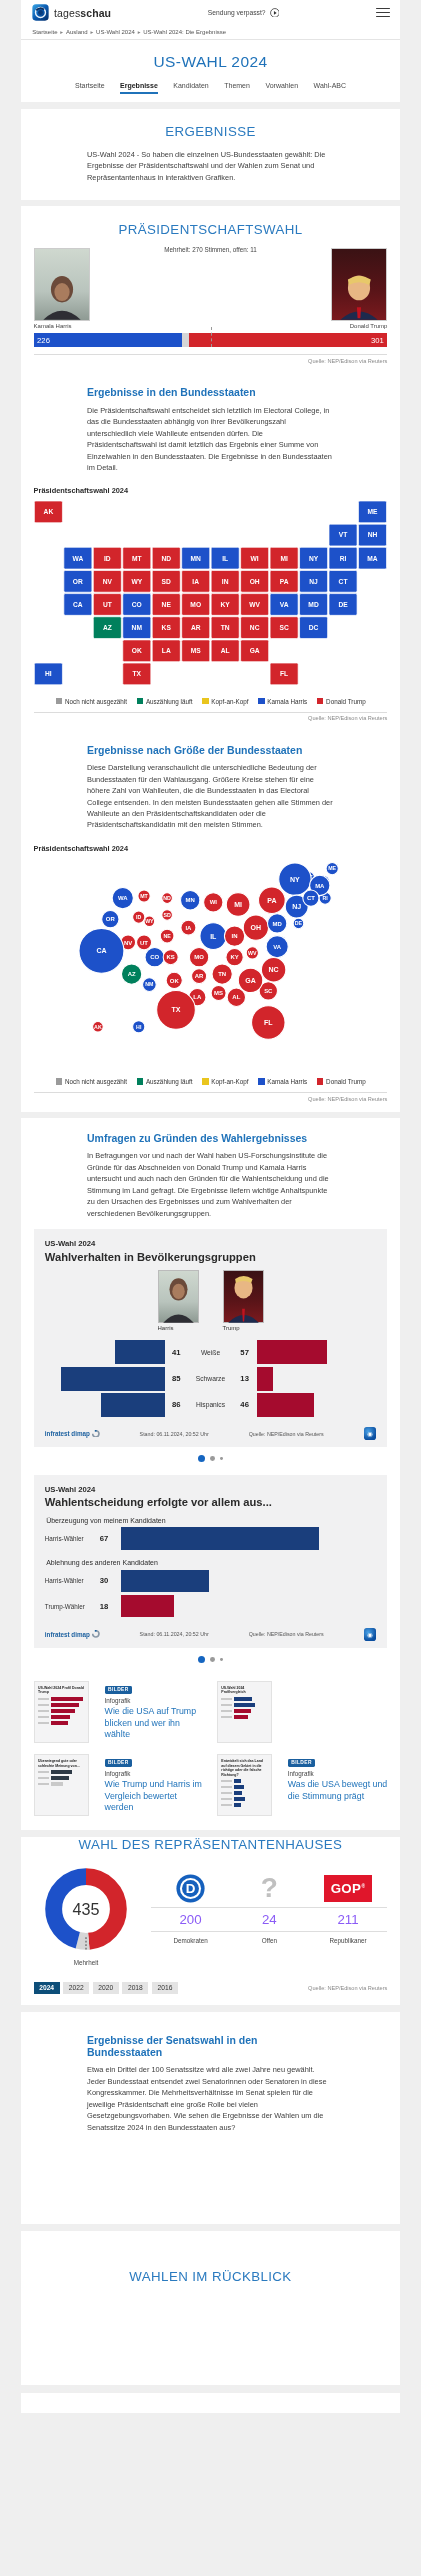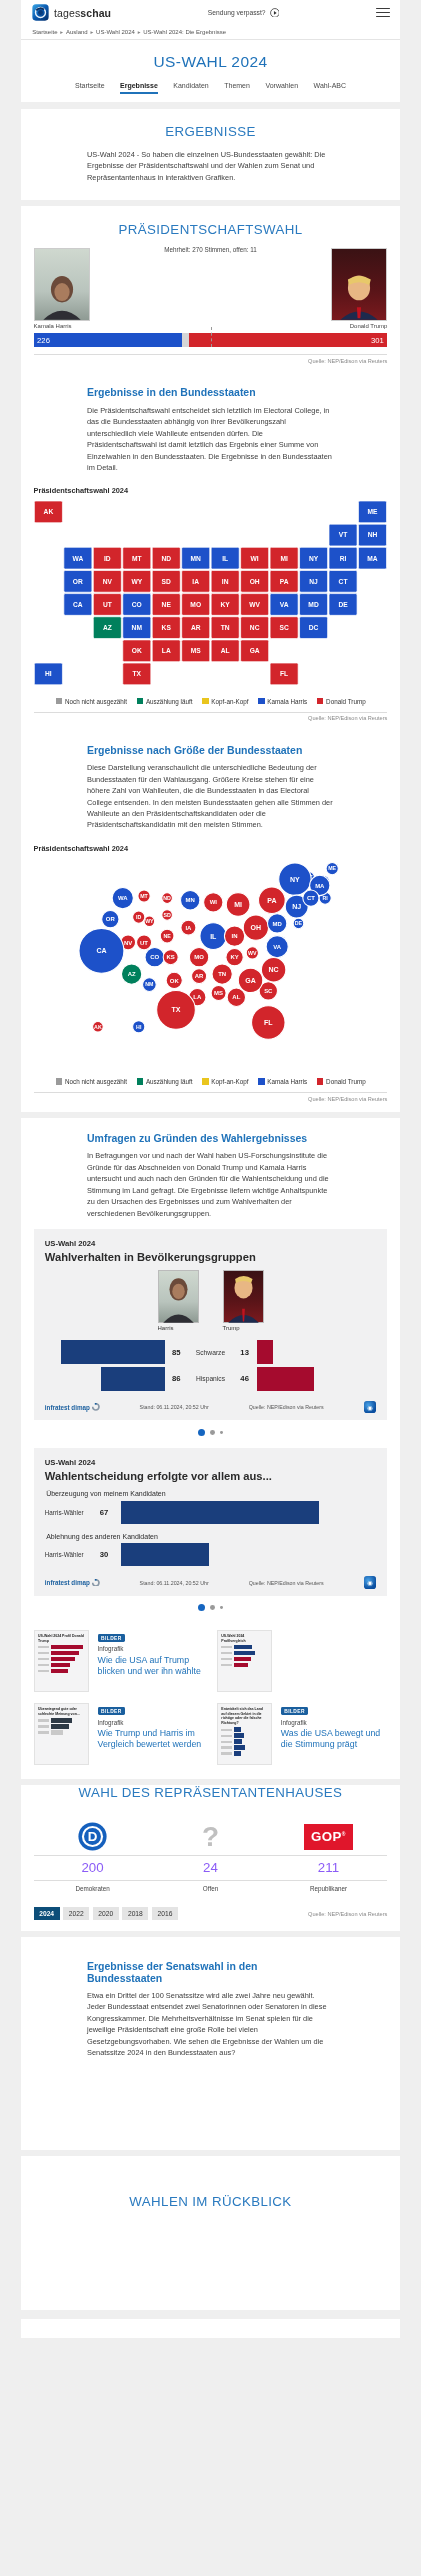--- a/index.html
+++ b/index.html
@@ -84,21 +84,21 @@
 
   
   .dec-group-label { font-size:7px; color:#2b2b2b; margin:8.4px 0 2.8px 1.4px; }
   .dec-row { display:flex; align-items:center; height:24px; margin-bottom:1.4px; }
   .dec-label { width:55px; font-size:6.3px; color:#333; }
   .dec-val { width:21px; font-size:7.7px; font-weight:bold; color:#222; }
   .dec-bar { height:22.5px; }
 
   
   .teasers { display:grid; grid-template-columns:1fr 1fr; gap:11.2px 12.6px; padding:15.5px 12.6px 14px 12.6px; }
-  .teaser { display:flex; gap:9px; }
+  .teaser { display:flex; gap:16px; }
   .thumb { width:55px; height:62px; background:#f4f4f5; border:0.7px solid #e2e2e2; flex:0 0 auto; padding:3.5px 3.5px; font-size:3.2px; color:#555; }
   .thumb .t-title { font-size:3.5px; font-weight:bold; color:#222; margin-bottom:2.1px; line-height:1.3; }
   .mini-row { display:flex; align-items:center; gap:1.4px; margin-top:1.8px; }
   .mini-lab { width:11.2px; height:2.1px; background:#c9c9c9; }
   .mini-bar { height:4.2px; }
   .t-body { flex:1; }
   .badge { display:inline-block; background:#1a5f9e; color:#fff; font-size:4.9px; font-weight:bold; letter-spacing:0.4px; padding:1.4px 3.5px; border-radius:1.4px; }
   .t-kicker { font-size:6.3px; color:#444; margin:3.5px 0 2.1px 0; }
   .t-title-link { font-size:8.8px; color:#1f72b9; line-height:1.3; cursor:pointer; }
 
@@ -721,20 +721,31 @@
                 <path d="M16 11 Q28 3 41 11 L39 17 Q28 11 17 17 Z" fill="#e8c86a"></path>
                 <path d="M6 74 Q28 52 50 74 Z" fill="#1d2a4d"></path>
                 <path d="M26 54 L30 54 L29 72 L27 72 Z" fill="#c1121f"></path>
               </svg></div>
           <div class="nm">Trump</div>
         </div>
       </div>
       <div id="demoRows" style="margin-top:8.4px;">
           <div class="demo-row">
             <div class="demo-left">
+              <div class="demo-bar-b" style="width: 50px;"></div>
+            </div>
+            <div class="demo-val">41</div>
+            <div class="demo-cat">Weiße</div>
+            <div class="demo-val">57</div>
+            <div class="demo-right">
+              <div class="demo-bar-r" style="width: 70px;"></div>
+            </div>
+          </div>
+          <div class="demo-row">
+            <div class="demo-left">
               <div class="demo-bar-b" style="width: 104px;"></div>
             </div>
             <div class="demo-val">85</div>
             <div class="demo-cat">Schwarze</div>
             <div class="demo-val">13</div>
             <div class="demo-right">
               <div class="demo-bar-r" style="width: 16px;"></div>
             </div>
           </div>
           <div class="demo-row">
@@ -774,20 +785,25 @@
             <div class="dec-label">Harris-Wähler</div>
             <div class="dec-val">67</div>
             <div class="dec-bar" style="width: 198px; background: rgb(26, 62, 124);"></div>
           </div>
           <div class="dec-group-label">Ablehnung des anderen Kandidaten</div>
           <div class="dec-row">
             <div class="dec-label">Harris-Wähler</div>
             <div class="dec-val">30</div>
             <div class="dec-bar" style="width: 88px; background: rgb(26, 62, 124);"></div>
           </div>
+          <div class="dec-row">
+            <div class="dec-label">Trump-Wähler</div>
+            <div class="dec-val">18</div>
+            <div class="dec-bar" style="width: 53px; background: rgb(165, 11, 46);"></div>
+          </div>
         </div>
       <div class="cc-footer">
         <span class="agency">infratest dimap <svg width="7.7" height="7.7" viewBox="0 0 11 11">
               <path d="M5.5 1 A4.5 4.5 0 1 1 1 5.5" fill="none" stroke="#8a99a8" stroke-width="2.4"></path>
               <rect x="4" y="0" width="2.4" height="2.4" fill="#1a5f9e"></rect>
             </svg></span>
         <span>Stand: 06.11.2024, 20:52 Uhr</span>
         <span>Quelle: NEP/Edison via Reuters</span>
         <span class="ard-sq">◉</span>
       </div>
@@ -889,20 +905,32 @@
             </div>
           </div>
           <div class="t-body"><span class="badge">BILDER</span><div class="t-kicker">Infografik</div><div class="t-title-link">Was die USA bewegt und die Stimmung prägt</div></div>
         </div>
       </div>
   </section>
 
   <section class="card" style="padding-top:0;">
     <h2 class="h-caps">WAHL DES REPRÄSENTANTENHAUSES</h2>
     <div class="house-flex">
+      <div class="donut-wrap">
+        <svg width="90" height="90" viewBox="0 0 128 128">
+          <g transform="rotate(-90 64 64)">
+            <circle id="segRep" cx="64" cy="64" r="46" fill="none" stroke="#d2252b" stroke-width="24" stroke-dasharray="140.19447492295416 148.8320492073068" stroke-dashoffset="0"></circle>
+            <circle id="segOpen" cx="64" cy="64" r="46" fill="none" stroke="#d6d6d6" stroke-width="24" stroke-dasharray="15.946290986497155 273.0802331437638" stroke-dashoffset="-140.19447492295416"></circle>
+            <circle id="segDem" cx="64" cy="64" r="46" fill="none" stroke="#1d51c9" stroke-width="24" stroke-dasharray="132.88575822080963 156.14076590945132" stroke-dashoffset="-156.14076590945132"></circle>
+          </g>
+          <line x1="64" y1="104" x2="64" y2="122" stroke="#555" stroke-width="1.6" stroke-dasharray="2.5 2.5"></line>
+          <text x="64" y="72" text-anchor="middle" class="donut-center" id="houseTotal">435</text>
+        </svg>
+        <div class="mehrheit">Mehrheit</div>
+      </div>
       <div class="house-stats">
         <div class="stat">
           <div class="icon-box">
             <svg width="31" height="31" viewBox="0 0 44 44">
                 <circle cx="22" cy="22" r="20" fill="#1560bd"></circle>
                 <circle cx="22" cy="22" r="15" fill="#fff"></circle>
                 <circle cx="22" cy="22" r="12" fill="#1560bd"></circle>
                 <text x="22" y="29" text-anchor="middle" font-size="19" font-weight="bold" fill="#fff">D</text>
               </svg>
           </div>

